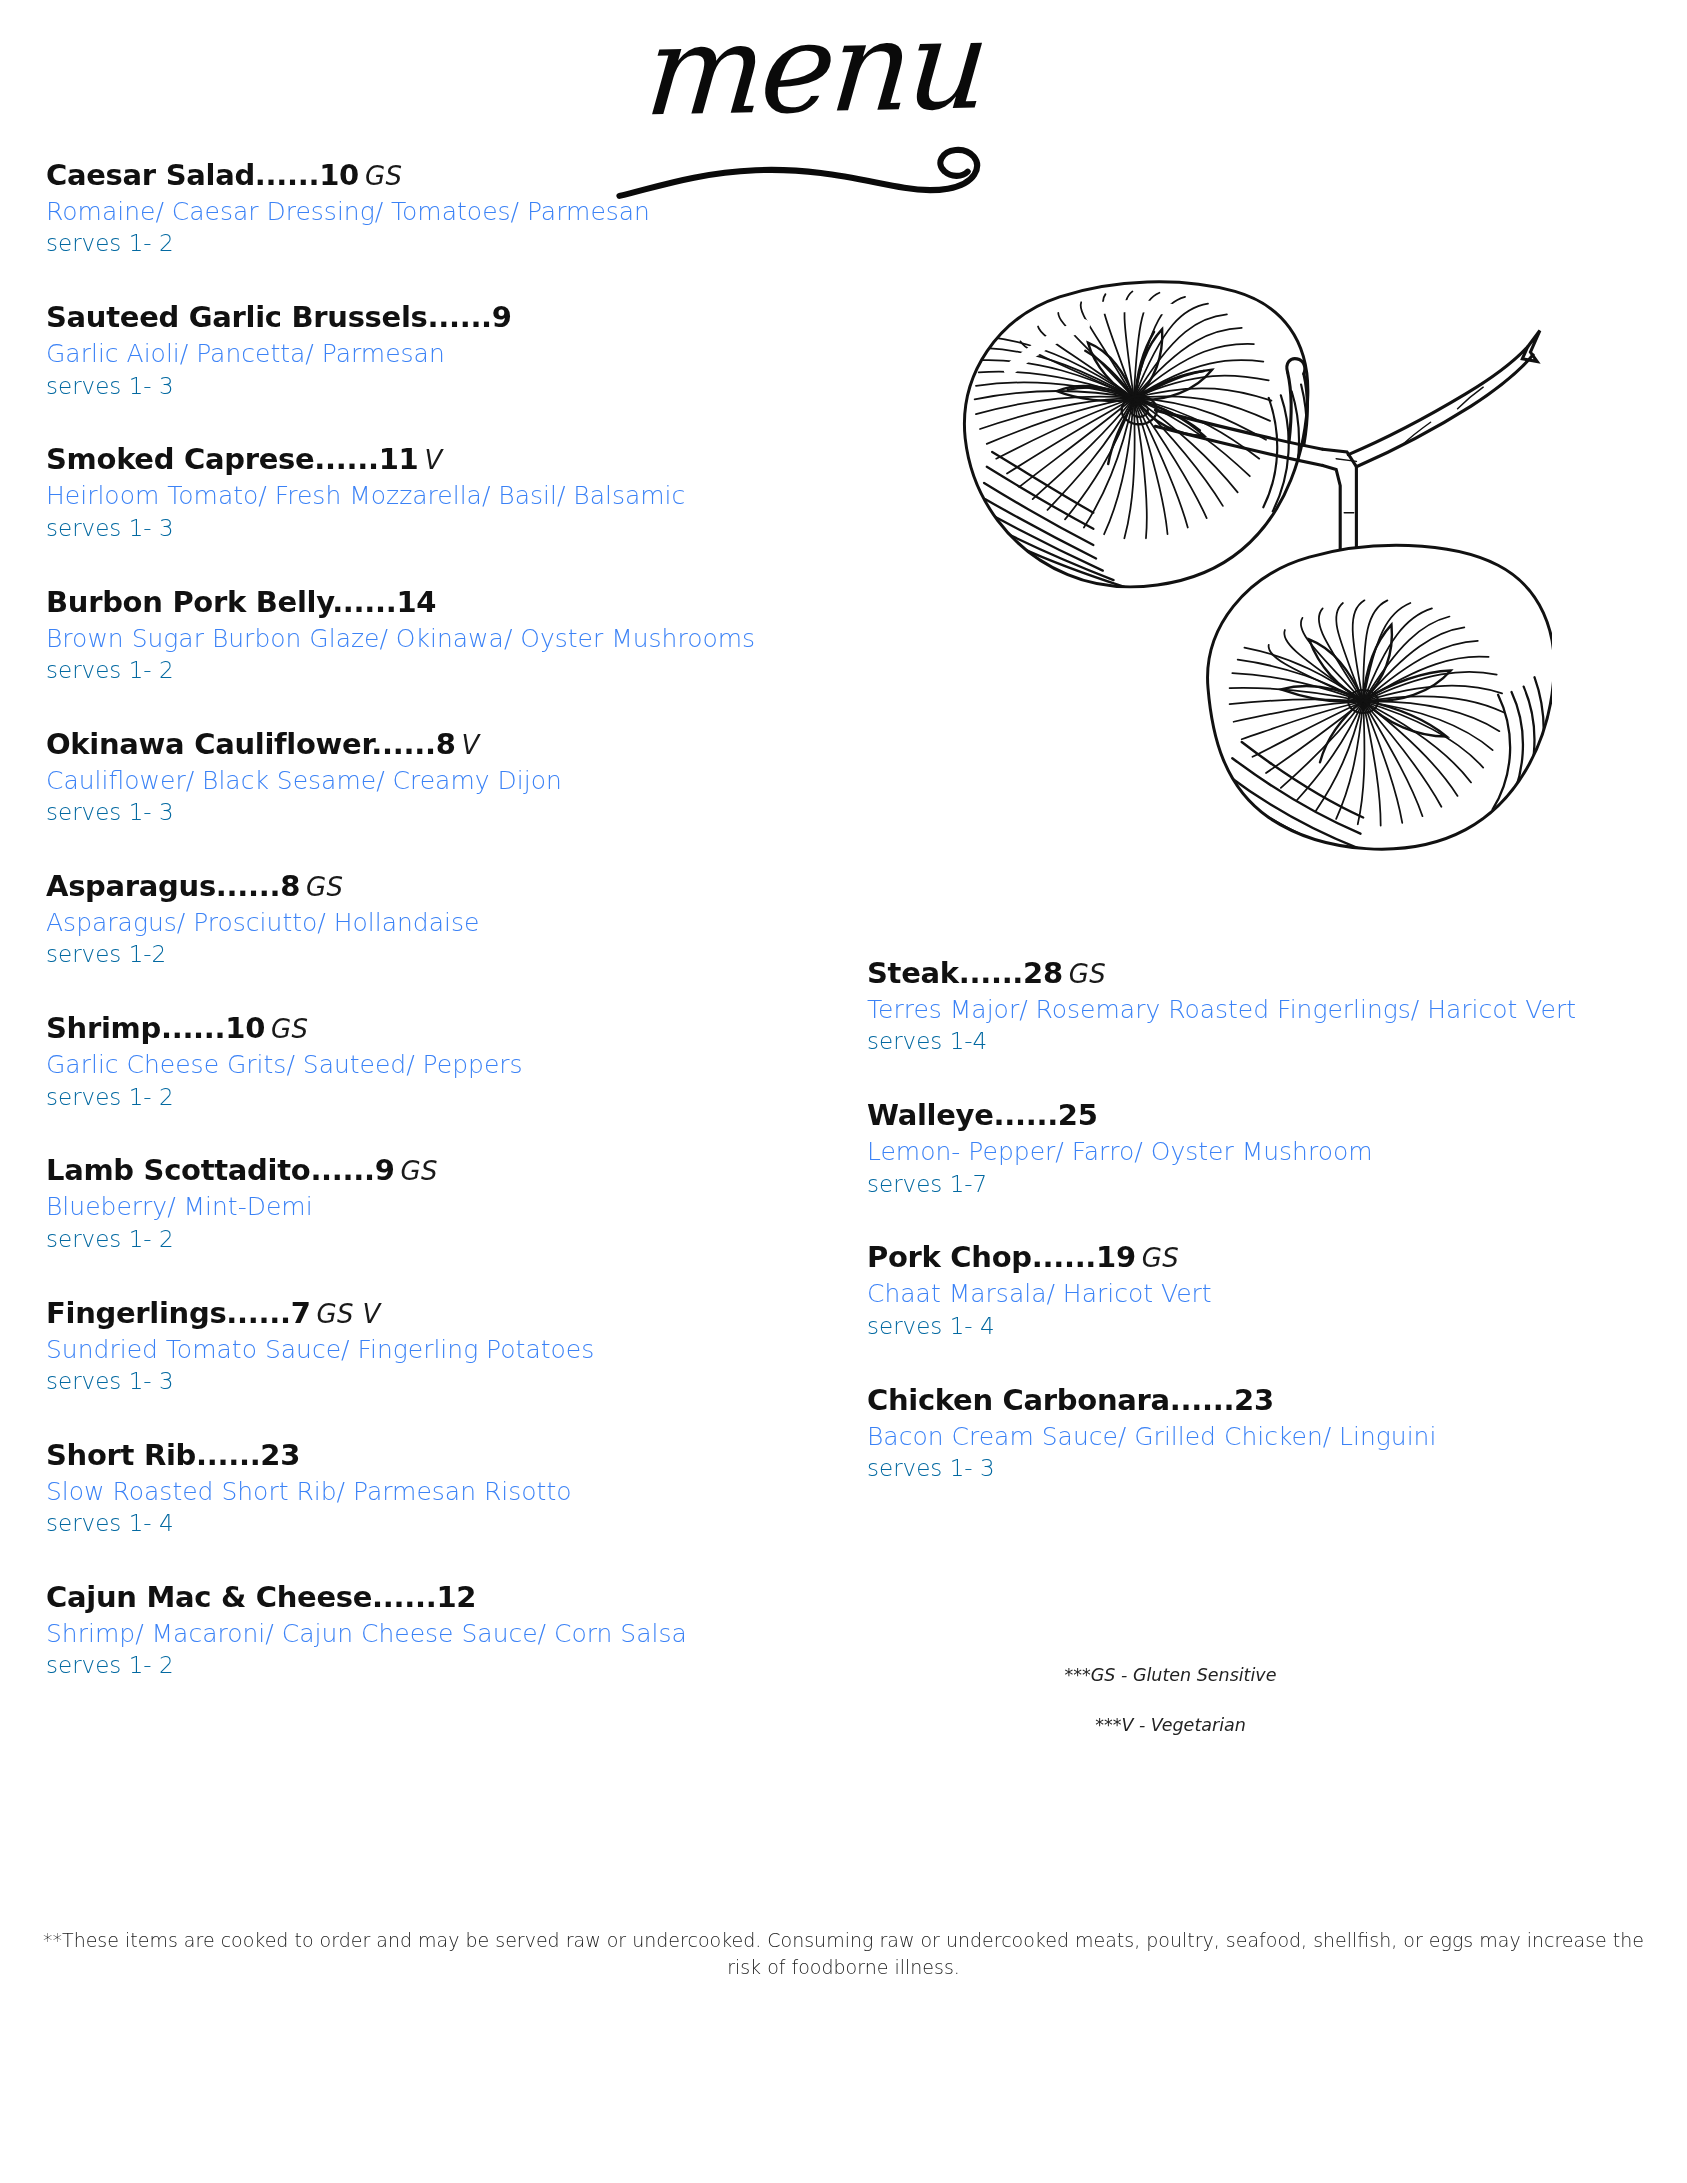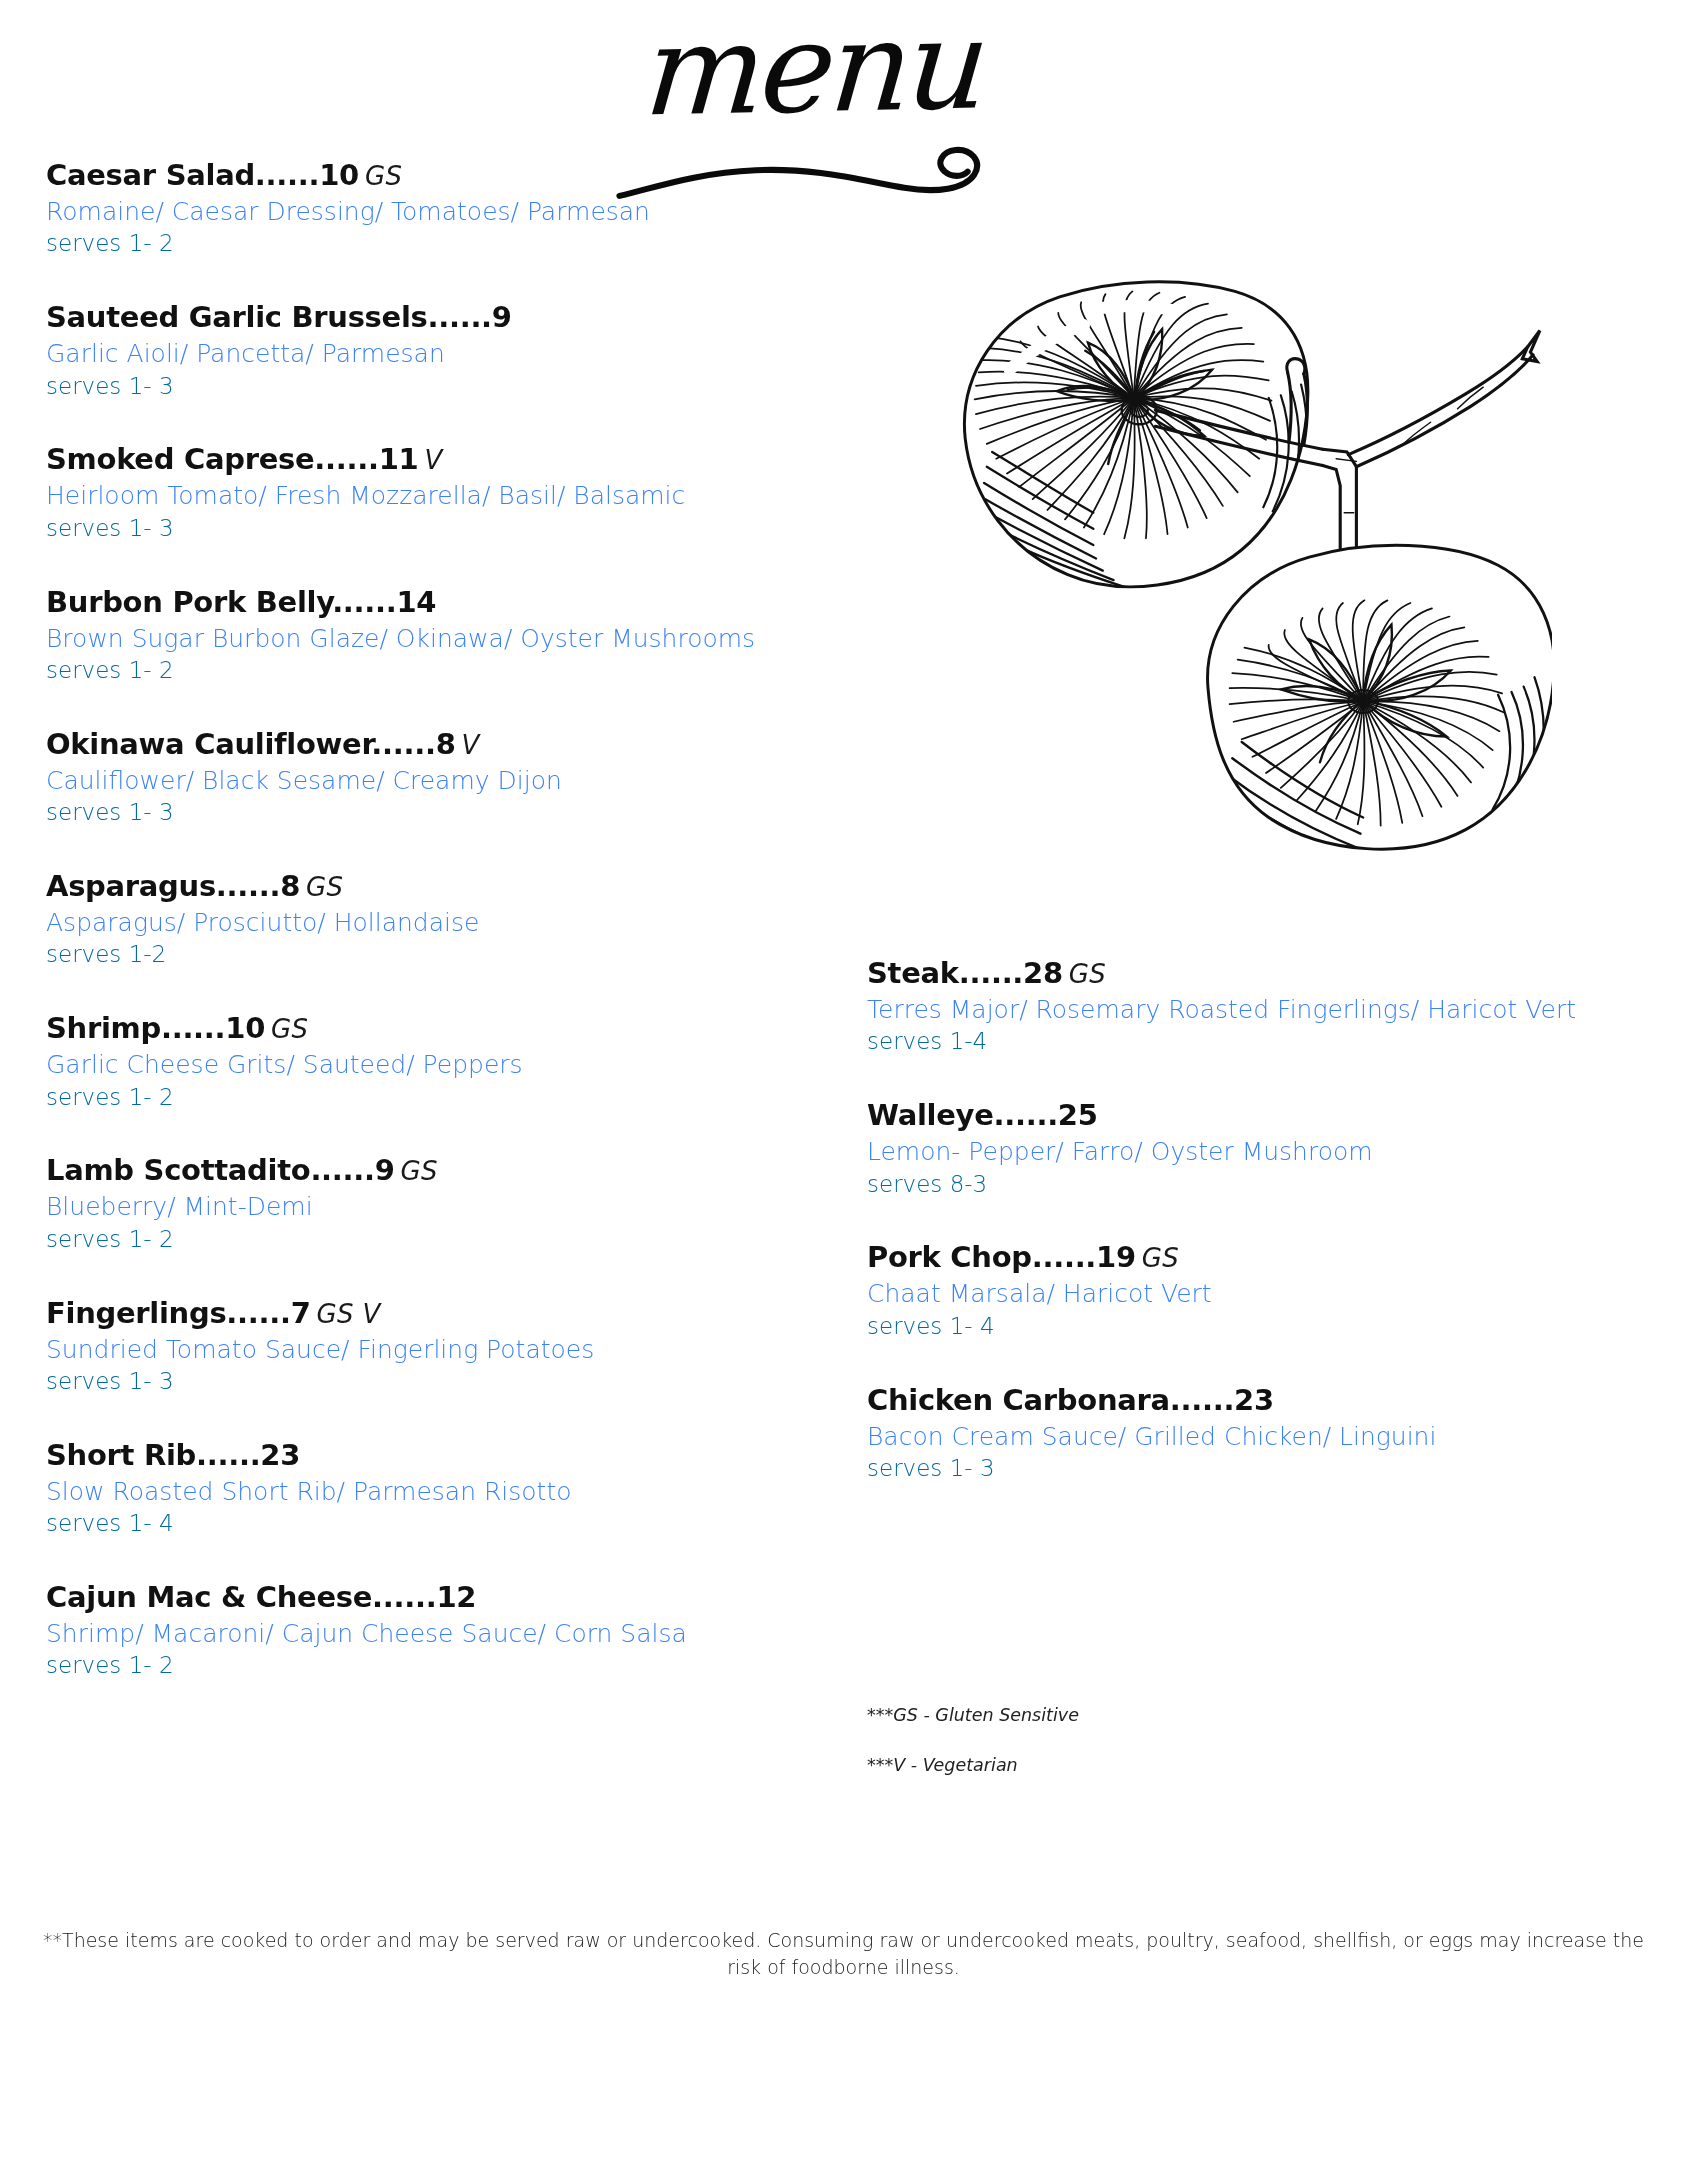--- a/index.html
+++ b/index.html
@@ -102,22 +102,23 @@
     line-height: 1.3;
     margin: 0;
     color: #0369a1;
     white-space: nowrap;
   }
 
   
   #legend {
     position: absolute;
     left: 867px;
-    top: 1704px;
+    top: 1664px;
     width: 607px;
+    text-align: center;
   }
   .legend-line {
     font-size: 17.5px;
     font-style: italic;
     font-weight: 300;
     line-height: 1.3;
     margin: 0 0 27px 0;
     color: #222222;
     white-space: nowrap;
   }
@@ -439,21 +440,21 @@
 
     <div class="menu-item">
       <p class="item-headline"><span class="item-name">Steak......28</span><span class="item-tag">GS</span></p>
       <p class="item-desc">Terres Major/ Rosemary Roasted Fingerlings/ Haricot Vert</p>
       <p class="item-serves">serves 1-4</p>
     </div>
 
     <div class="menu-item">
       <p class="item-headline"><span class="item-name">Walleye......25</span><span class="item-tag"></span></p>
       <p class="item-desc">Lemon- Pepper/ Farro/ Oyster Mushroom</p>
-      <p class="item-serves">serves 8-3</p>
+      <p class="item-serves">serves 1-7</p>
     </div>
 
     <div class="menu-item">
       <p class="item-headline"><span class="item-name">Pork Chop......19</span><span class="item-tag">GS</span></p>
       <p class="item-desc">Chaat Marsala/ Haricot Vert</p>
       <p class="item-serves">serves 1- 4</p>
     </div>
 
     <div class="menu-item">
       <p class="item-headline"><span class="item-name">Chicken Carbonara......23</span><span class="item-tag"></span></p>

